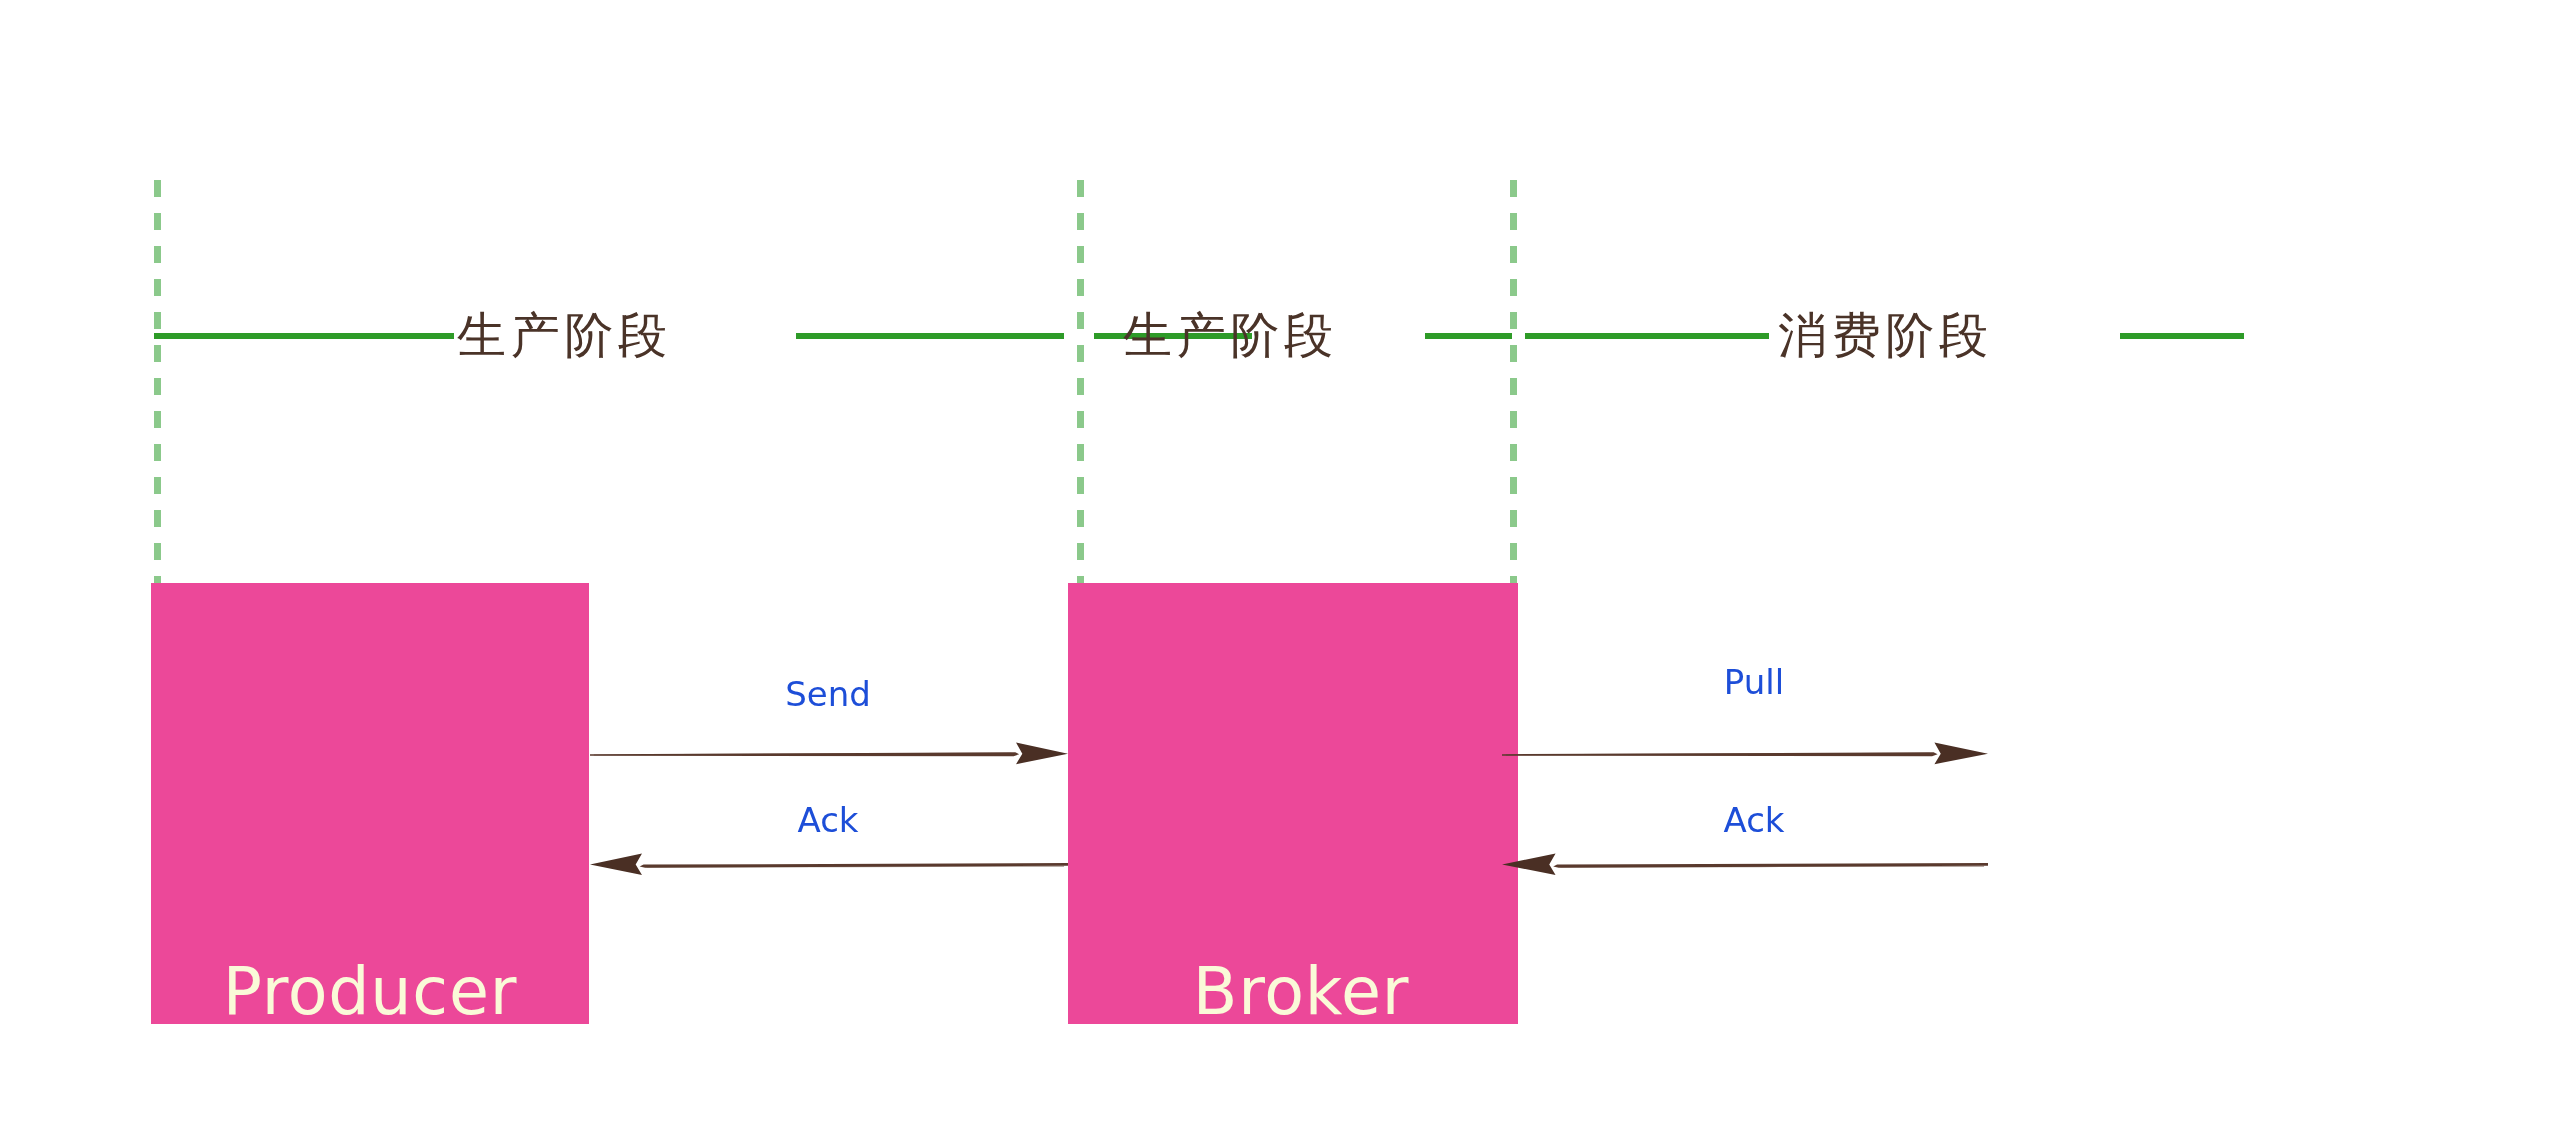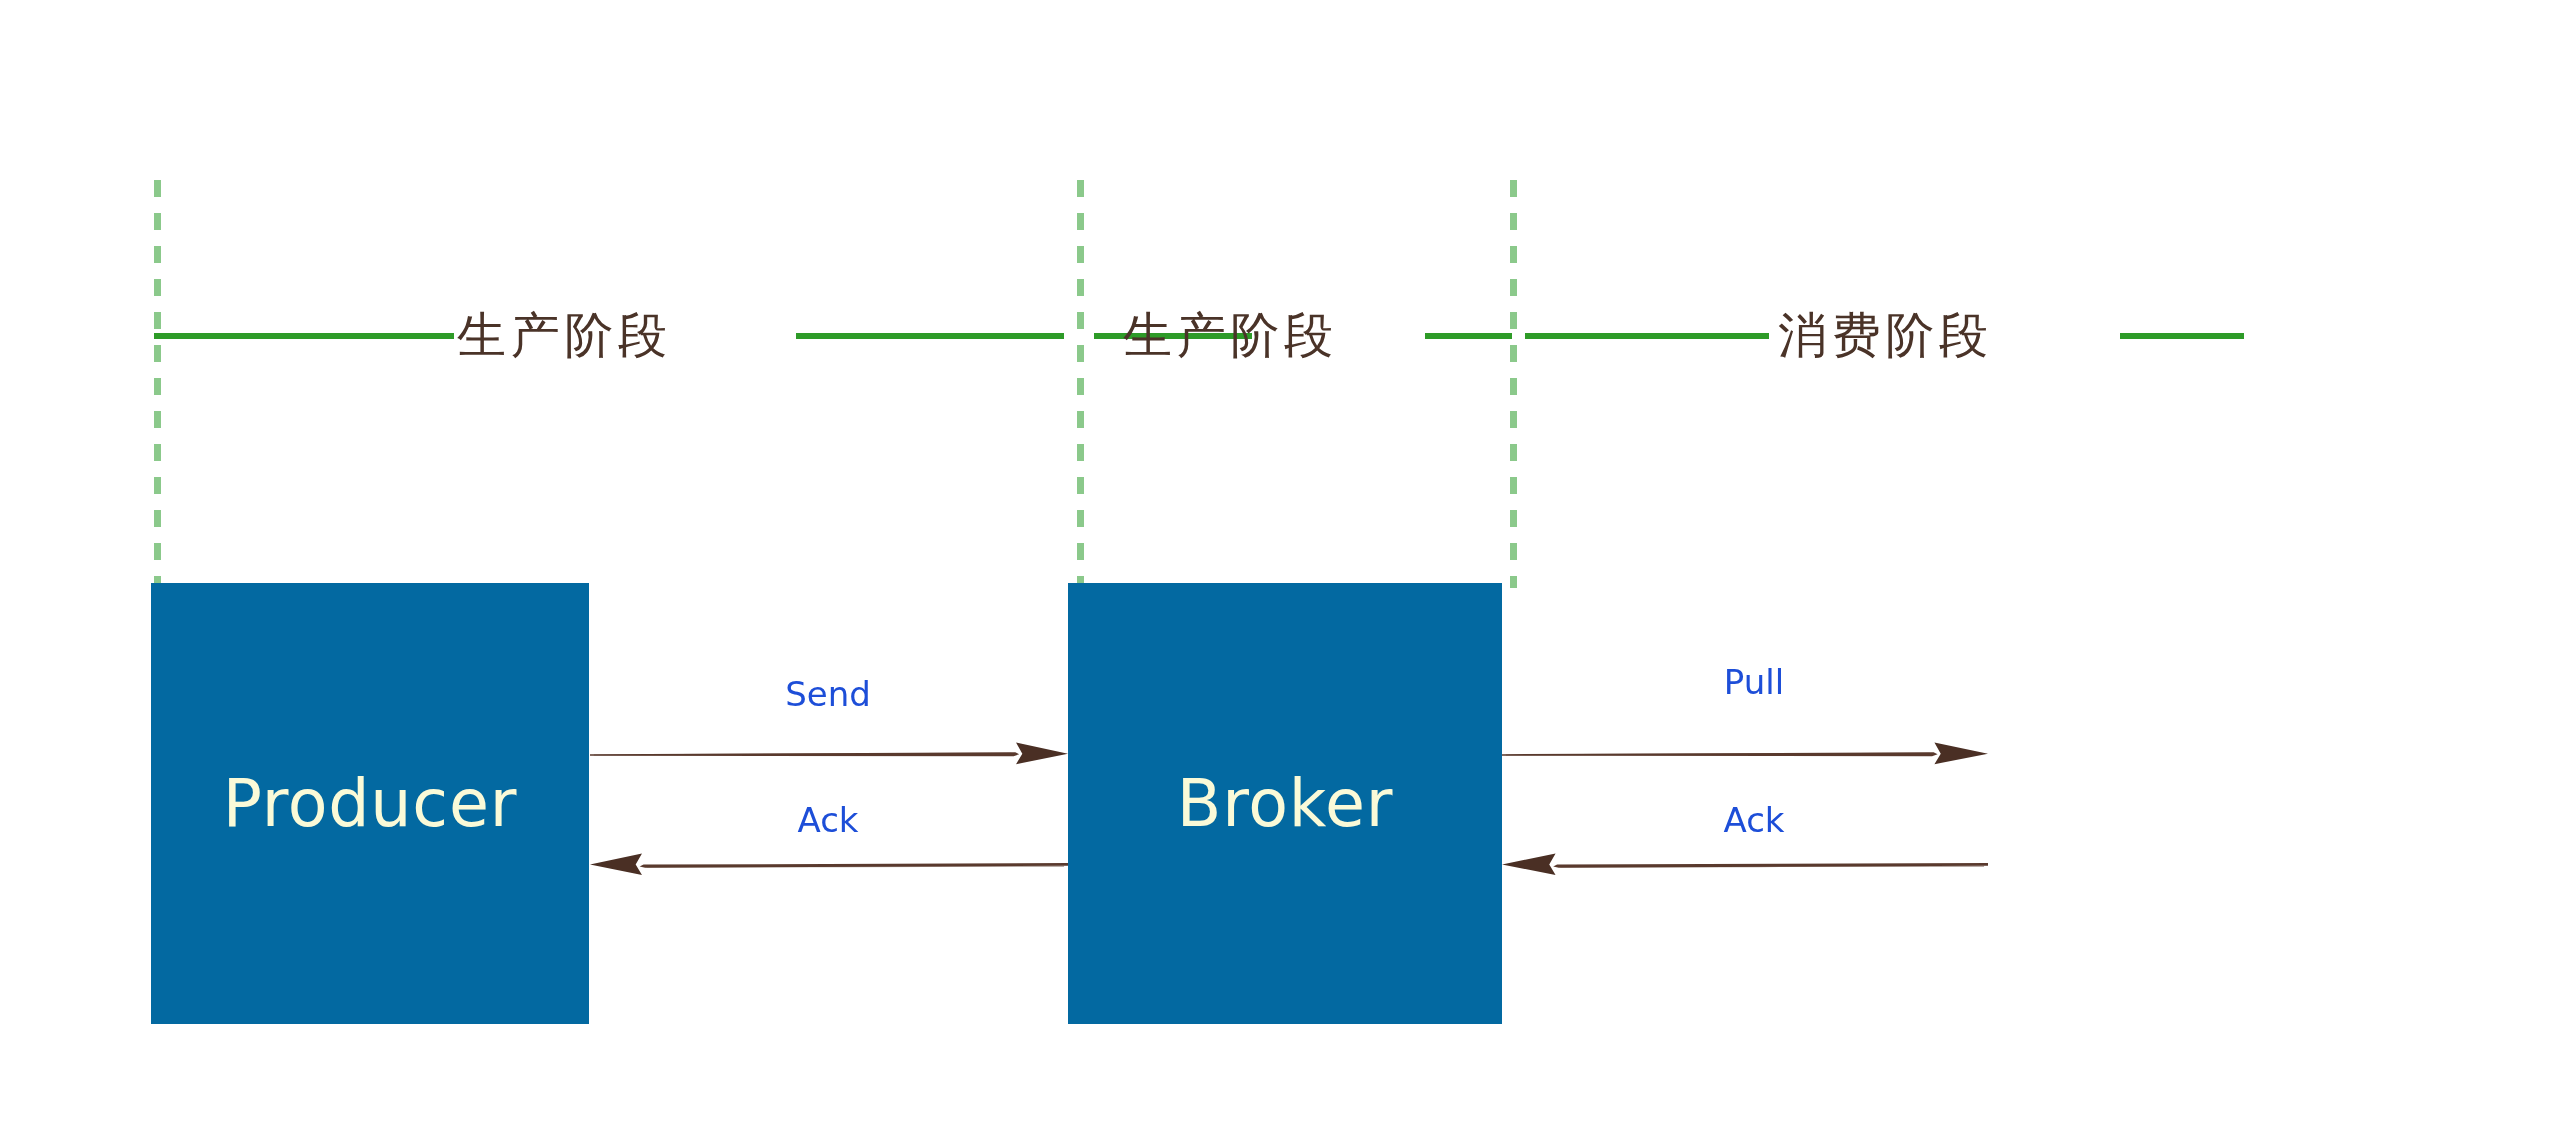--- a/index.html
+++ b/index.html
@@ -44,23 +44,23 @@
     line-height: 1;
     letter-spacing: 4.7px;
     white-space: nowrap;
     font-weight: 500;
     transform: translateY(-50%);
   }
 
   
   .node-box {
     position: absolute;
-    background: #0369a1;
+    background: #ec4899;
     display: flex;
-    align-items: center;
+    align-items: flex-end;
     justify-content: center;
   }
   .node-label {
     color: #FAFAD8;
     font-size: 65px;
     line-height: 1;
     letter-spacing: 0.8px;
     white-space: nowrap;
     font-weight: 400;
   }
@@ -106,21 +106,21 @@
   <div class="rule-seg" style="left:2120px; top:333px; width:343px;"></div>
 
   <div class="phase-label" style="left:457px; top:335px;">生产阶段</div>
   <div class="phase-label" style="left:1123px; top:335px;">生产阶段</div>
   <div class="phase-label" style="left:1778px; top:335px;">消费阶段</div>
 
   <div class="node-box" style="left:151px; top:583px; width:438px; height:441px;">
     <span class="node-label">Producer</span>
   </div>
 
-  <div class="node-box" style="left:1068px; top:583px; width:434px; height:441px;">
+  <div class="node-box" style="left:1068px; top:583px; width:434px; height:441px;padding-left:16px;">
     <span class="node-label">Broker</span>
   </div>
 
 
   <div class="arrow-wrap" style="left:590px; top:753px; width:478px;">
     <svg viewBox="0 0 607 40" preserveAspectRatio="none">
       <path d="M0,21.5 L540,19 L545,21.5 L538,24 L0,23.5 Z" fill="#5A3A2E"></path>
       <path d="M5,22.5 L300,21 L535,20.5" stroke="#5A3A2E" stroke-width="1.4" fill="none" opacity="0.55"></path>
       <path d="M541,7 L607,20.8 L541,34 L549,20.8 Z" fill="#4A2F24"></path>
     </svg>

